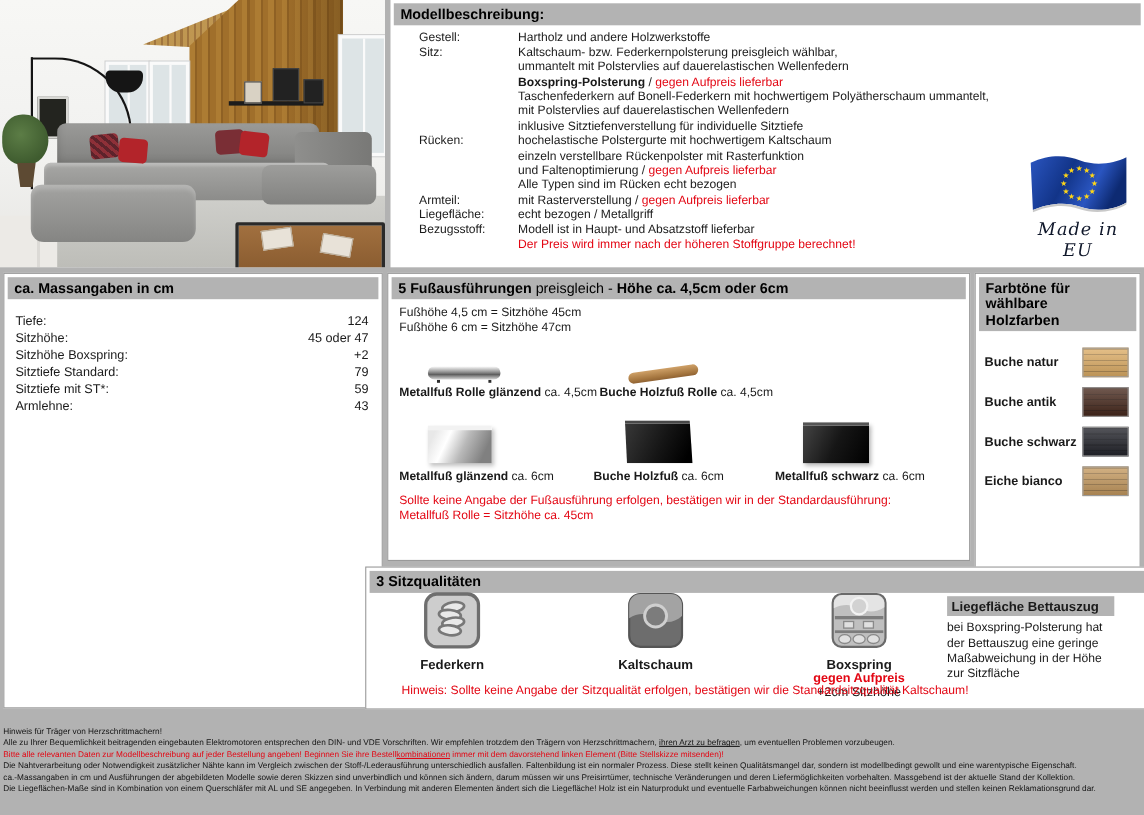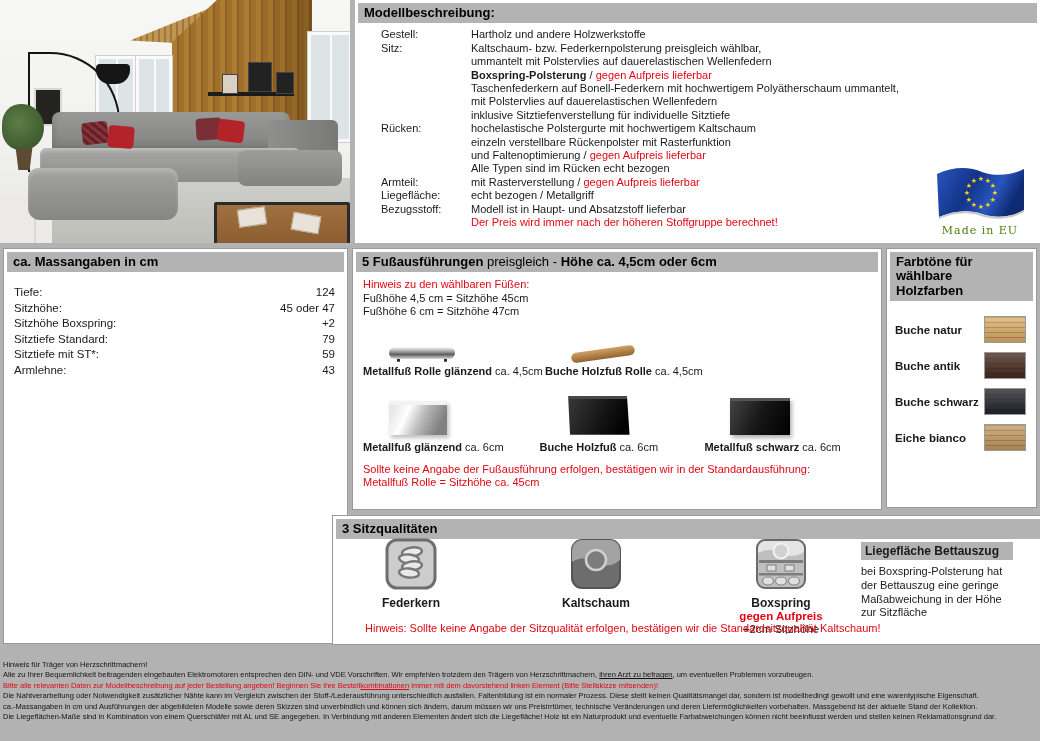--- a/index.html
+++ b/index.html
@@ -49,21 +49,21 @@
   .mag{position:absolute;width:26px;height:16px;background:#e8e2d8;border:1px solid #b9ab97;transform:rotate(-8deg);}
 
   
   #model{left:355px;top:0;width:685px;height:243px;border:none;}
   #descRows{padding:2px 8px 0 26px;font-size:11px;line-height:13.4px;}
   .drow{display:flex;}
   .dlabel{width:90px;flex:none;}
   .dlines{flex:1;}
 
   #euflag{position:absolute;right:10px;bottom:6px;width:100px;text-align:center;}
-  #eu-made{font-family:"DejaVu Serif",serif;color:#4d7c0f;font-size:11px;margin-top:-2px;letter-spacing:1px;}
+  #eu-made{font-family:"DejaVu Serif",serif;font-style:italic;color:#0f172a;font-size:16px;margin-top:-2px;letter-spacing:1px;}
 
   
   #meas{left:3px;top:248px;width:345px;height:396px;}
   #measRows{padding:10px 12px 0 10px;font-size:11.5px;line-height:15.5px;}
   .mrow{display:flex;justify-content:space-between;}
 
   
   #feet{left:352px;top:248px;width:530px;height:262px;}
   #feet .hdr .n{font-weight:normal;}
   #feetHint{margin:6px 0 0 10px;font-size:11px;line-height:13.5px;}
@@ -77,21 +77,21 @@
   .foot-label{font-size:11px;margin-top:6px;white-space:nowrap;}
   .img-chrome-roll{width:66px;height:12px;border-radius:6px;background:linear-gradient(180deg,#fdfdfd,#8e8e8e 45%,#5f5f5f 62%,#d9d9d9);position:relative;}
   .img-chrome-roll:after{content:"";position:absolute;left:8px;bottom:-3px;width:50px;height:3px;background:#2c2c2c;clip-path:polygon(0 0,6% 0,6% 100%,0 100%,0 0,94% 0,100% 0,100% 100%,94% 100%,94% 0);}
   .img-wood-roll{width:64px;height:10px;border-radius:5px;background:linear-gradient(180deg,#cfa168,#a5763f 70%,#8f6233);transform:rotate(-8deg);}
   .img-chrome-block{width:58px;height:30px;background:linear-gradient(115deg,#e8e8e8 10%,#ffffff 30%,#b9b9b9 55%,#808080 85%);border-top:4px solid #f2f2f2;box-shadow:2px 3px 4px rgba(0,0,0,.25);}
   .img-dark-block{width:64px;height:36px;background:linear-gradient(115deg,#3a3a3a,#151515 55%,#000 90%);border-top:3px solid #484848;clip-path:polygon(4% 0,96% 0,100% 100%,7% 100%);}
   .img-black-block{width:60px;height:34px;background:linear-gradient(115deg,#444,#161616 50%,#000);border-top:3px solid #555;box-shadow:2px 3px 4px rgba(0,0,0,.3);}
   #feetNote{margin:10px 0 0 10px;font-size:11px;line-height:13.5px;}
 
   
-  #wood{left:886px;top:248px;width:151px;height:260px;}
+  #wood{left:886px;top:248px;width:151px;height:306px;}
   #woodRows{padding:8px 10px 0 8px;font-weight:bold;}
   .wrow{display:flex;justify-content:space-between;align-items:center;height:36px;}
   .wlabel{font-size:11.5px;}
   .wswatch{width:42px;height:27px;border:1px solid #9a9a9a;box-sizing:border-box;}
 
   
   #seats{left:332px;top:515px;width:740px;height:130px;}
   .seat-item{position:absolute;width:124px;text-align:center;top:22px;}
   .seat-label{font-weight:bold;font-size:12px;margin-top:2px;}
   .seat-extra-red{font-weight:bold;font-size:11.5px;color:#e30613;line-height:13px;}
@@ -256,21 +256,20 @@
         <span>43</span>
       </div>
     </div>
 </div>
 
 <div id="feet" class="panel">
   <div class="hdr">
     <span>5 Fußausführungen</span><span class="n"> preisgleich - </span><span>Höhe ca. 4,5cm oder 6cm</span>
   </div>
   <div id="feetHint">
-    <div class="r">Hinweis zu den wählbaren Füßen:</div>
     <div>Fußhöhe 4,5 cm = Sitzhöhe 45cm</div>
     <div>Fußhöhe 6 cm    = Sitzhöhe 47cm</div>
   </div>
   <div class="feet-row feet-row1" id="feetRow1">
       <div class="foot-item">
         <div class="foot-imgbox">
           <div class="img-chrome-roll"></div>
         </div>
         <div class="foot-label"><span class="b">Metallfuß Rolle glänzend</span><span> ca. 4,5cm</span></div>
       </div>

